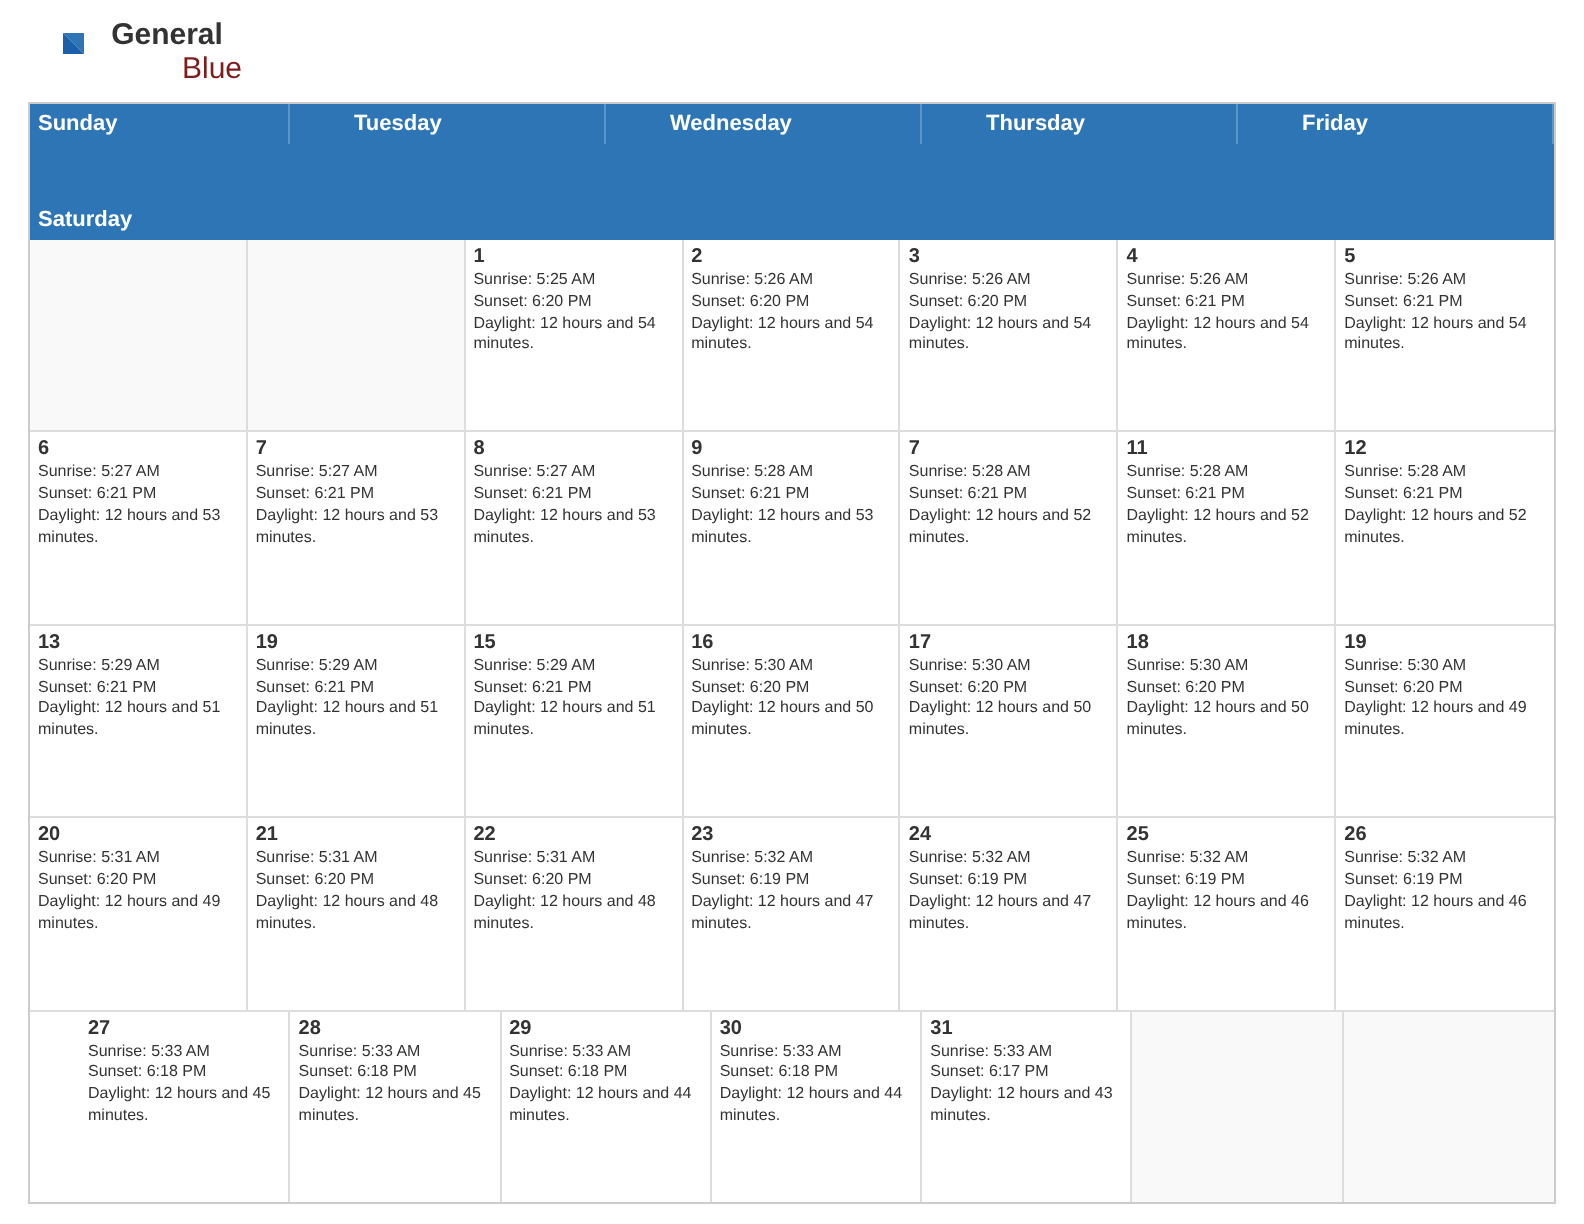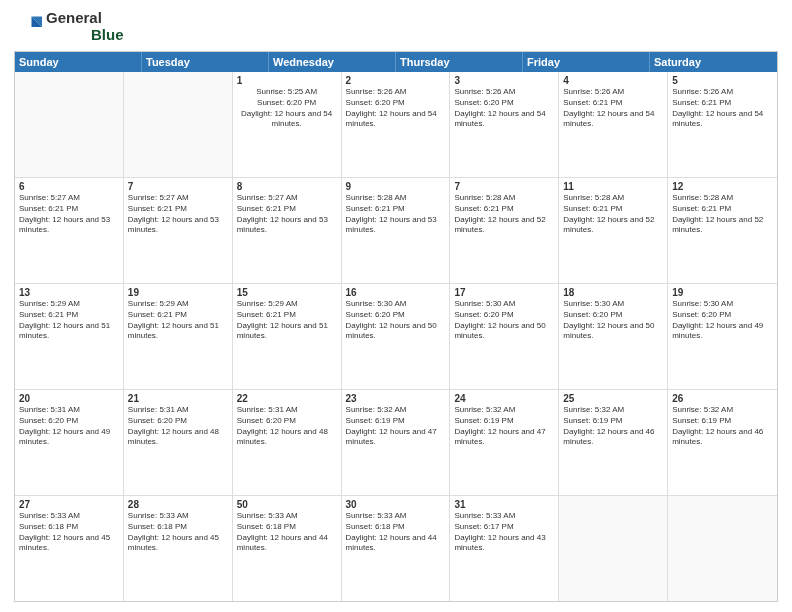--- a/index.html
+++ b/index.html
@@ -25,30 +25,31 @@
     }
     .logo {
       display: flex;
       align-items: center;
       gap: 4px;
     }
     .logo-text {
       display: flex;
       flex-direction: column;
       line-height: 1.1;
+      align-items: center;
     }
     .logo-general {
       font-size: 15px;
       font-weight: bold;
       color: #333;
     }
     .logo-blue {
       font-size: 15px;
-      font-weight: bold;
-      color: #14532d;
+      font-weight: normal;
+      color: #7f1d1d;
       margin-left: 45px;
     }
     .logo-icon {
       width: 28px;
       height: 28px;
     }
     .title-block {
       text-align: right;
     }
     .month-title {
@@ -62,22 +63,23 @@
       color: #555;
     }
     .calendar {
       flex: 1;
       display: flex;
       flex-direction: column;
       border: 1px solid #ccc;
     }
     .cal-header {
       display: grid;
-      grid-template-columns: repeat(6, 1fr);
+      grid-template-columns: repeat(5, 1fr);
       background: #2e75b6;
+      gap: 28px;
     }
     .cal-header-cell {
       color: #fff;
       font-size: 11px;
       font-weight: bold;
       padding: 4px 4px;
       text-align: left;
       border-right: 1px solid #5a96c8;
     }
     .cal-header-cell:last-child { border-right: none; }
@@ -85,21 +87,21 @@
       flex: 1;
       display: flex;
       flex-direction: column;
     }
     .cal-row {
       display: grid;
       grid-template-columns: repeat(7, 1fr);
       flex: 1;
       border-bottom: 1px solid #ddd;
     }
-    .cal-row:last-child { border-bottom: none; }
+    .cal-row:last-child { border-bottom: none; margin-left: 25px; }
     .cal-cell {
       border-right: 1px solid #ddd;
       padding: 3px 4px;
       font-size: 8.5px;
       color: #333;
       vertical-align: top;
       background: #fff;
     }
     .cal-cell:last-child { border-right: none; }
     .cal-cell.empty { background: #f9f9f9; }
@@ -141,21 +143,21 @@
         <div class="cal-header-cell">Thursday</div>
         <div class="cal-header-cell">Friday</div>
         <div class="cal-header-cell">Saturday</div>
       </div>
     <div class="cal-body" id="cal-body">
         <div class="cal-row">
           <div class="cal-cell empty"></div>
           <div class="cal-cell empty"></div>
           <div class="cal-cell">
             <span class="day-num">1</span>
-            <div class="cell-text" style="white-space: pre-line; text-align: center;">Sunrise: 5:25 AM
+            <div class="cell-text" style="white-space: pre-line;">Sunrise: 5:25 AM
 Sunset: 6:20 PM
 Daylight: 12 hours and 54 minutes.</div>
           </div>
           <div class="cal-cell">
             <span class="day-num">2</span>
             <div class="cell-text" style="white-space: pre-line;">Sunrise: 5:26 AM
 Sunset: 6:20 PM
 Daylight: 12 hours and 54 minutes.</div>
           </div>
           <div class="cal-cell">
@@ -316,21 +318,21 @@
 Sunset: 6:18 PM
 Daylight: 12 hours and 45 minutes.</div>
           </div>
           <div class="cal-cell">
             <span class="day-num">28</span>
             <div class="cell-text" style="white-space: pre-line;">Sunrise: 5:33 AM
 Sunset: 6:18 PM
 Daylight: 12 hours and 45 minutes.</div>
           </div>
           <div class="cal-cell">
-            <span class="day-num">50</span>
+            <span class="day-num">29</span>
             <div class="cell-text" style="white-space: pre-line;">Sunrise: 5:33 AM
 Sunset: 6:18 PM
 Daylight: 12 hours and 44 minutes.</div>
           </div>
           <div class="cal-cell">
             <span class="day-num">30</span>
             <div class="cell-text" style="white-space: pre-line;">Sunrise: 5:33 AM
 Sunset: 6:18 PM
 Daylight: 12 hours and 44 minutes.</div>
           </div>

